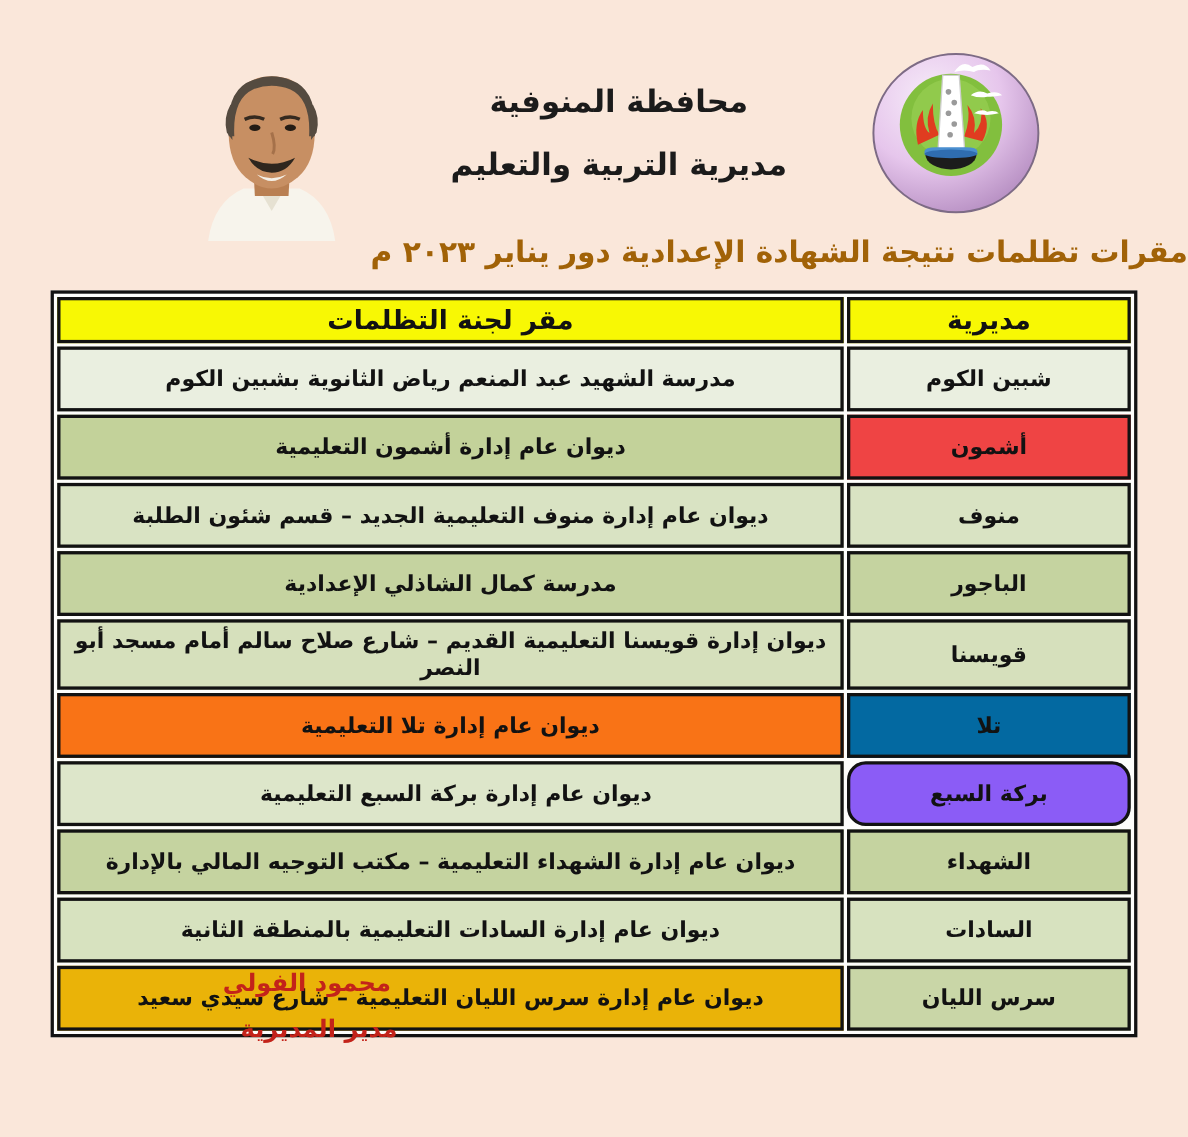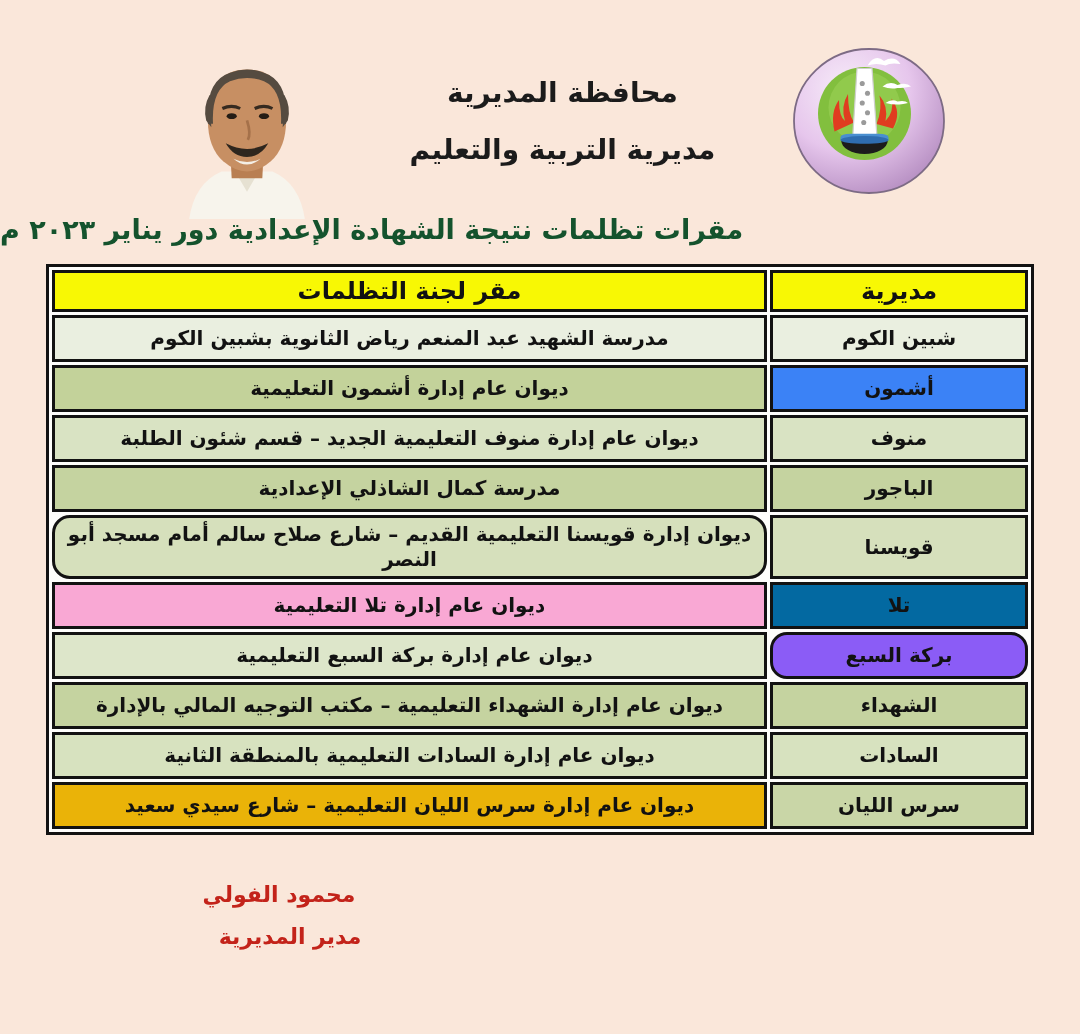--- a/index.html
+++ b/index.html
@@ -31,23 +31,23 @@
 
   .logo {
     position:absolute; left:791px; top:46px;
     width:156px; height:150px;
   }
   .logo svg { width:100%; height:100%; display:block; }
 
   
   .main-title {
     position:absolute; top:214px; left:0; width:100%;
-    text-align:left;
+    text-align:right;
     font-size:27px; font-weight:bold;
-    color:#14532d;
+    color:#a16207;
   }
 
   
   .tbl {
     position:absolute; top:264px; left:46px;
     width:988px;
     border-collapse:separate;
     border-spacing:3px;
     background:#fdfdfb;
     border:3px solid #121212;
@@ -60,21 +60,21 @@
     vertical-align:middle;
     color:#121212;
     padding:4px 10px;
   }
   .tbl th {
     background:#f8f804;
     height:36px;
     font-size:24px;
   }
   .tbl td {
-    height:47px;
+    height:59px;
     font-size:20px;
     line-height:1.25;
   }
   .col-admin { width:258px; }
 
   
   .sig {
     position:absolute; top:882px; left:160px; width:260px;
     text-align:center;
     color:#c3231a; font-weight:bold; font-size:22px;
@@ -100,21 +100,21 @@
       <path d="M54.5 35 Q60 32.5 65 35" stroke="#352a20" stroke-width="1.8" fill="none"></path>
       <ellipse cx="41" cy="39.5" rx="3" ry="1.7" fill="#241c15"></ellipse>
       <ellipse cx="60" cy="39.5" rx="3" ry="1.7" fill="#241c15"></ellipse>
       <path d="M50 42 Q52.5 50 50.5 53.5" stroke="#a5714a" stroke-width="1.6" fill="none"></path>
       <path d="M37.5 55.5 Q50 62 62.5 55.5 Q58 63.5 50 63.5 Q42 63.5 37.5 55.5 Z" fill="#2e261e"></path>
       <path d="M42 64.5 Q50 68.5 58 64.5 Q50 71.5 42 64.5 Z" fill="#f4efe6"></path>
     </svg>
   </div>
 
   <div class="org-block">
-    <div class="org-line">محافظة المديرية</div>
+    <div class="org-line">محافظة المنوفية</div>
     <div class="org-line">مديرية التربية والتعليم</div>
   </div>
 
   <div class="logo">
     <svg viewBox="0 0 104 100">
       <defs>
         <radialGradient id="ball" cx="35%" cy="28%" r="85%">
           <stop offset="0%" stop-color="#f7ecf9"></stop>
           <stop offset="50%" stop-color="#e6c6ec"></stop>
           <stop offset="100%" stop-color="#ad84ba"></stop>
@@ -148,38 +148,38 @@
         <th class="col-admin">مديرية</th>
         <th>مقر لجنة التظلمات</th>
       </tr>
     </thead>
     <tbody>
       <tr>
         <td class="col-admin" style="background: rgb(234, 239, 224);">شبين الكوم</td>
         <td style="background: rgb(234, 239, 224);">مدرسة الشهيد عبد المنعم رياض الثانوية بشبين الكوم</td>
       </tr>
       <tr>
-        <td class="col-admin" style="background: #3b82f6;">أشمون</td>
+        <td class="col-admin" style="background: #ef4444;">أشمون</td>
         <td style="background: rgb(195, 210, 154);">ديوان عام إدارة أشمون التعليمية</td>
       </tr>
       <tr>
         <td class="col-admin" style="background: rgb(217, 227, 195);">منوف</td>
         <td style="background: rgb(217, 227, 195); text-align: center;">ديوان عام إدارة منوف التعليمية الجديد – قسم شئون الطلبة</td>
       </tr>
       <tr>
         <td class="col-admin" style="background: rgb(197, 211, 160);">الباجور</td>
         <td style="background: rgb(197, 211, 160);">مدرسة كمال الشاذلي الإعدادية</td>
       </tr>
       <tr>
         <td class="col-admin" style="background: rgb(214, 224, 188);">قويسنا</td>
-        <td style="background: rgb(214, 224, 188); border-radius: 18px;">ديوان إدارة قويسنا التعليمية القديم – شارع صلاح سالم أمام مسجد أبو النصر</td>
+        <td style="background: rgb(214, 224, 188);">ديوان إدارة قويسنا التعليمية القديم – شارع صلاح سالم أمام مسجد أبو النصر</td>
       </tr>
       <tr>
         <td class="col-admin" style="background: #0369a1;">تلا</td>
-        <td style="background: #f9a8d4;">ديوان عام إدارة تلا التعليمية</td>
+        <td style="background: #f97316;">ديوان عام إدارة تلا التعليمية</td>
       </tr>
       <tr>
         <td class="col-admin" style="background: #8b5cf6; border-radius: 17px;">بركة السبع</td>
         <td style="background: rgb(221, 230, 202); padding-left: 20px;">ديوان عام إدارة بركة السبع التعليمية</td>
       </tr>
       <tr>
         <td class="col-admin" style="background: rgb(197, 211, 160);">الشهداء</td>
         <td style="background: rgb(197, 211, 160);">ديوان عام إدارة الشهداء التعليمية – مكتب التوجيه المالي بالإدارة</td>
       </tr>
       <tr>

